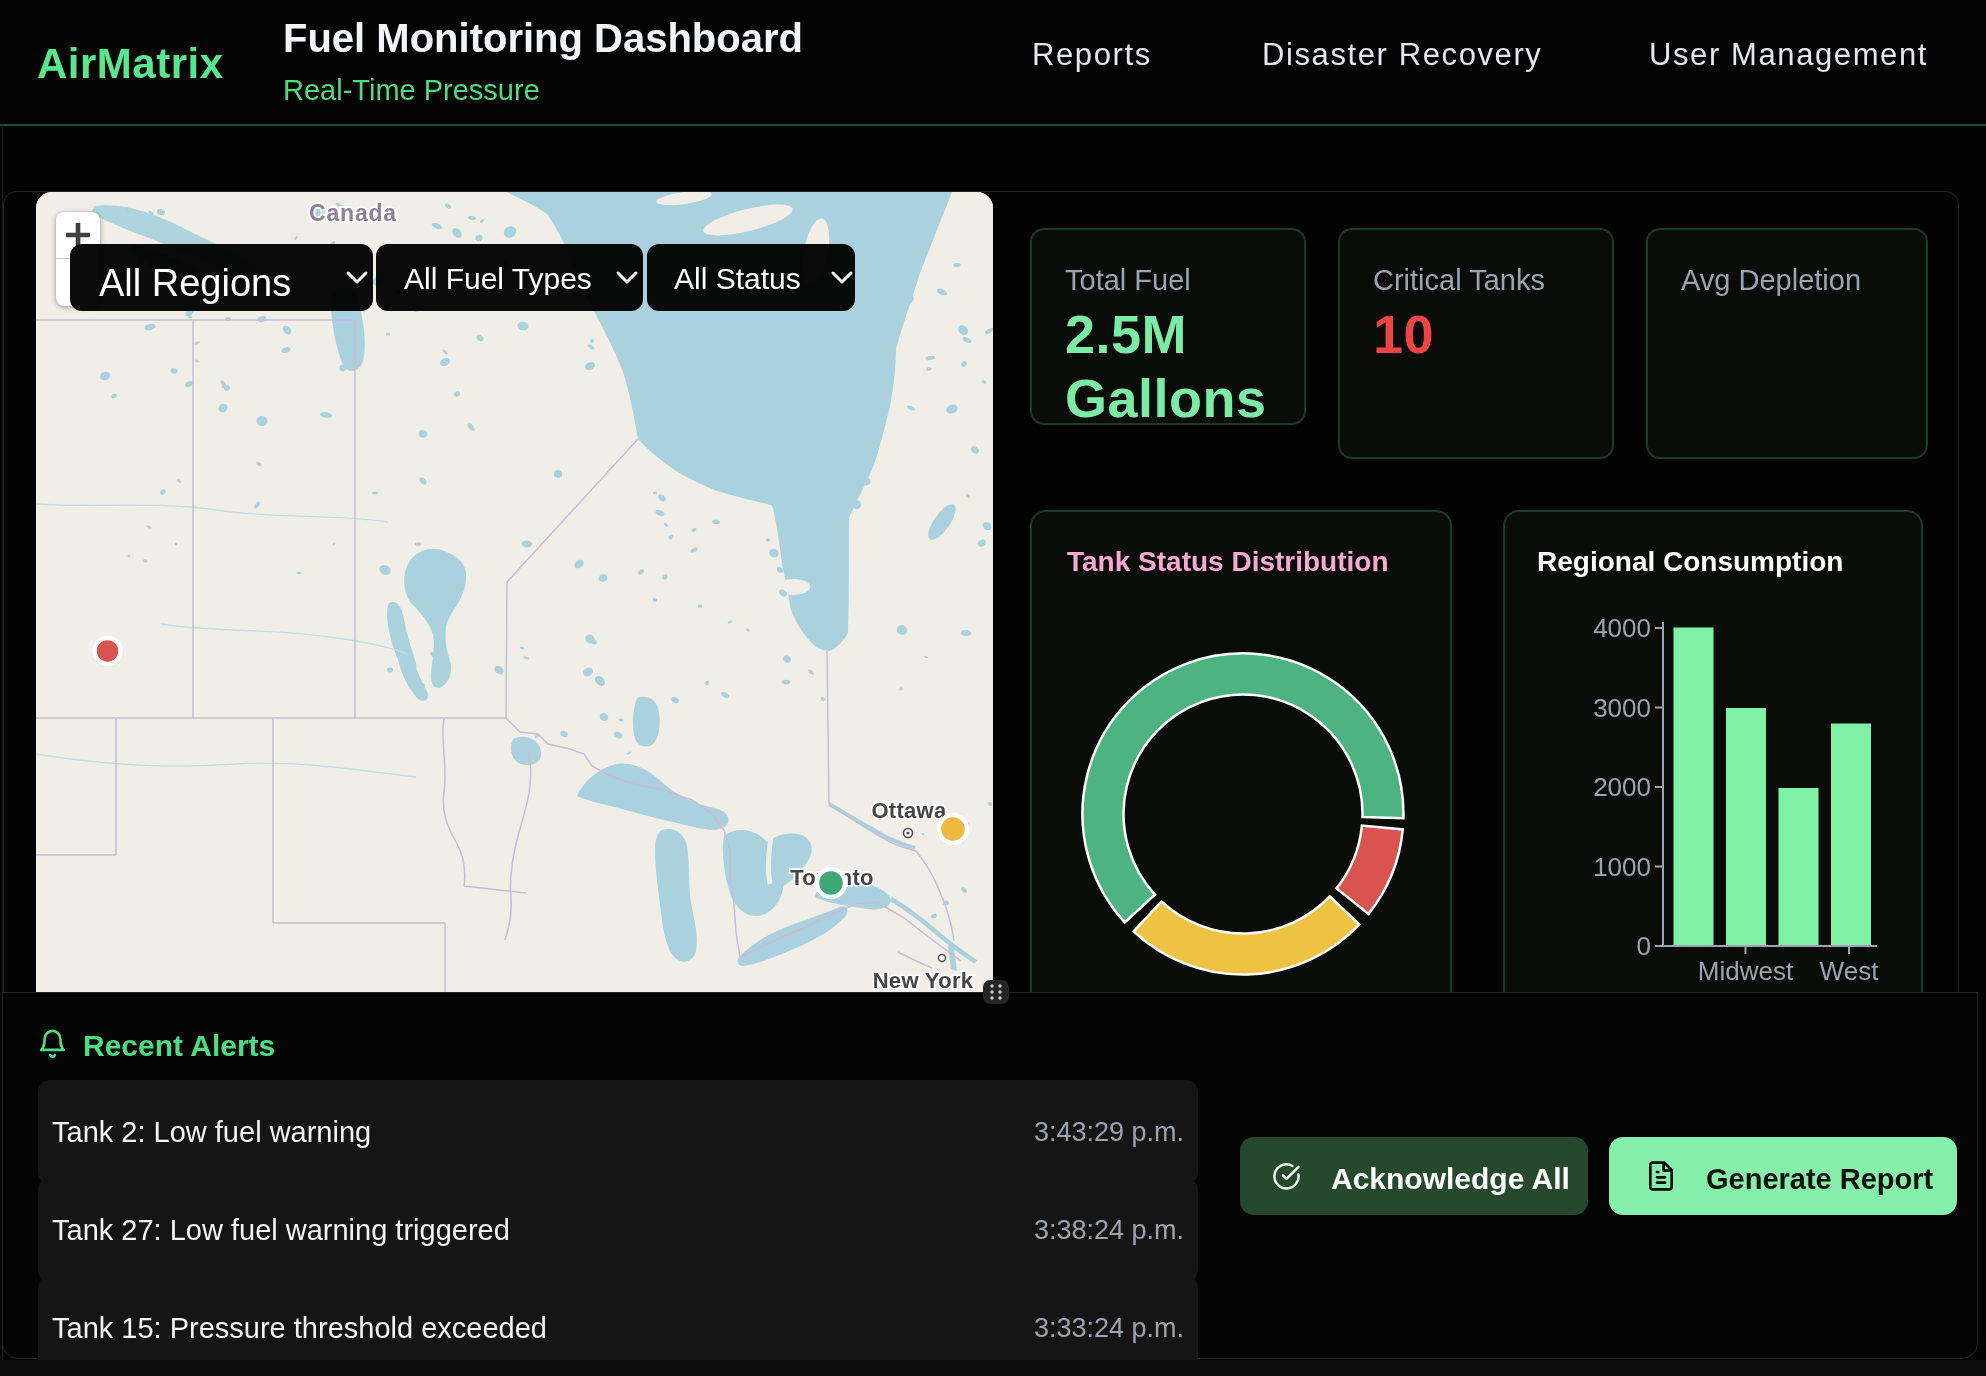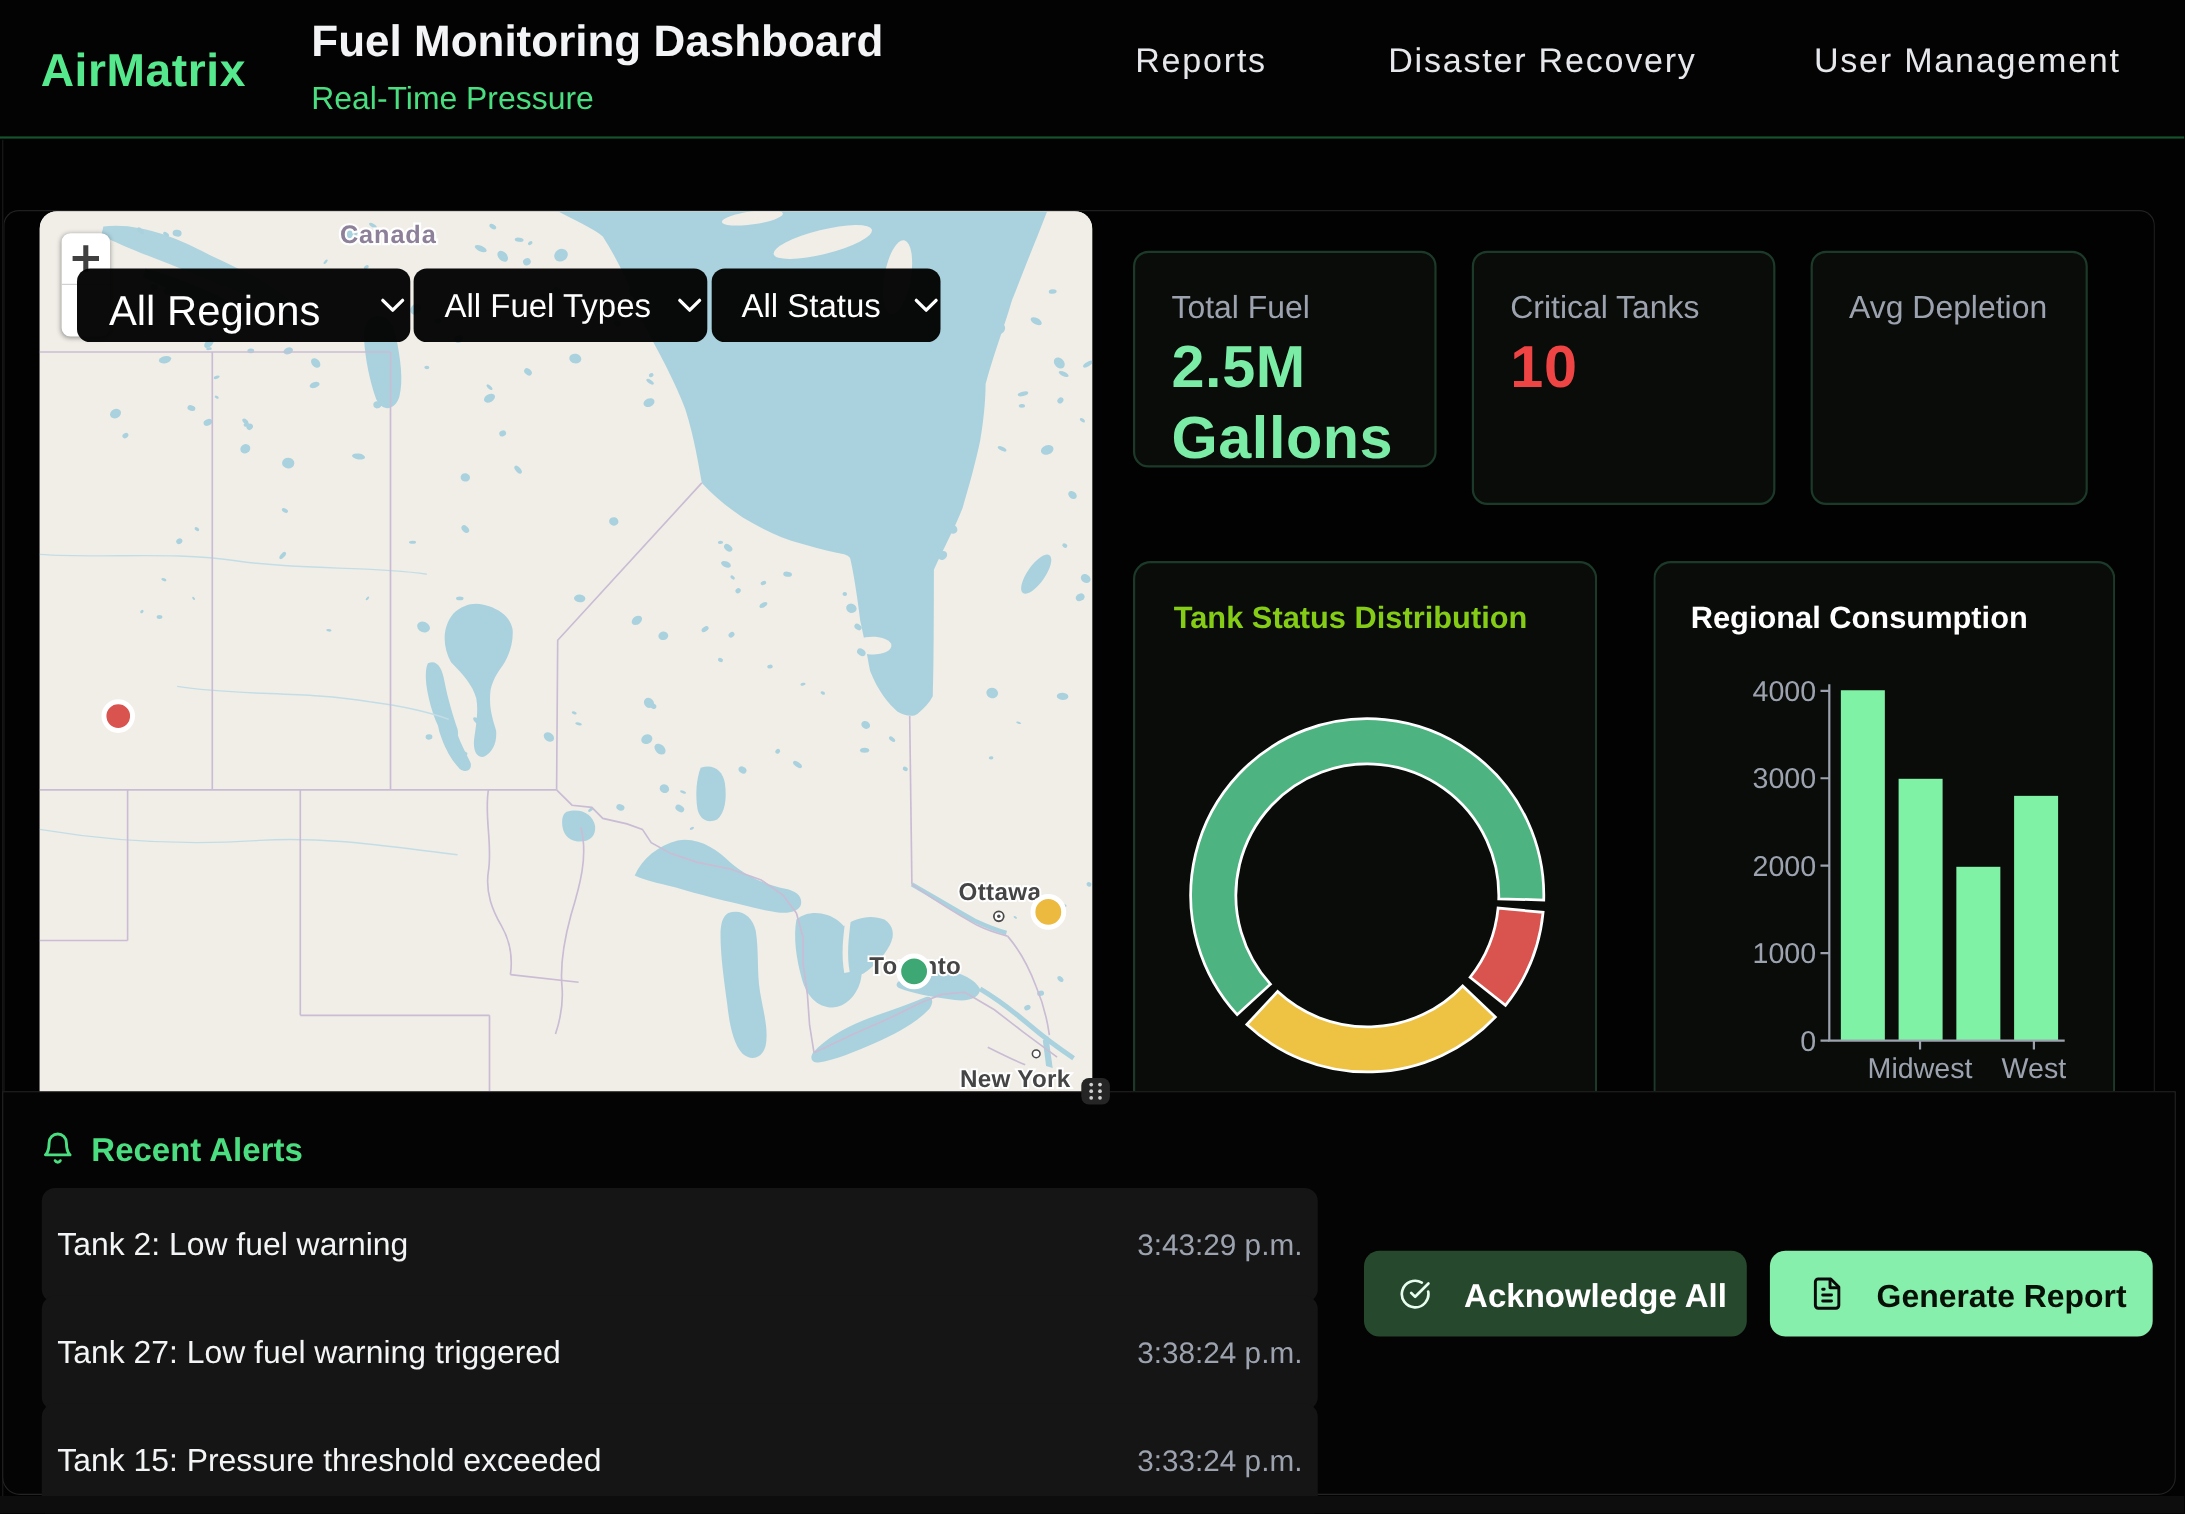--- a/index.html
+++ b/index.html
@@ -274,26 +274,26 @@
     </svg>
 
   <div class="abs card" style="left:1030px;top:228px;width:276px;height:197px;text-decoration:underline;">
     <div class="statlabel">Total Fuel</div>
     <div class="statvalue" style="color:#7beca5;">2.5M Gallons</div>
   </div>
   <div class="abs card" style="left:1338px;top:228px;width:276px;height:231px;">
     <div class="statlabel">Critical Tanks</div>
     <div class="statvalue" style="color:#ef4444;">10</div>
   </div>
-  <div class="abs card" style="left:1646px;top:228px;width:252px;height:231px;">
+  <div class="abs card" style="left:1646px;top:228px;width:282px;height:231px;">
     <div class="statlabel">Avg Depletion</div>
   </div>
 
   <div class="abs card" style="left:1030px;top:510px;width:422px;height:482px;border-radius:16px 16px 0 0;border-bottom:none;">
-    <div style="position:absolute;left:35px;top:34px;font-size:28px;font-weight:700;color:#84cc16;">Tank Status Distribution</div>
+    <div style="position:absolute;left:35px;top:34px;font-size:28px;font-weight:700;color:#f9a8d4;">Tank Status Distribution</div>
     <svg style="position:absolute;left:0;top:0;" width="422" height="482" viewBox="0 0 422 482">
       <path d="M370.8 317.4 A160.5 160.5 0 0 1 336.6 401.9 L304.5 376.4 A119.5 119.5 0 0 0 329.9 313.5 Z" fill="#d9534f" stroke="#fff" stroke-width="2.5"></path>
       <path d="M327.4 412.5 A160.5 160.5 0 0 1 101.5 419.4 L129.5 389.4 A119.5 119.5 0 0 0 297.7 384.3 Z" fill="#eec344" stroke="#fff" stroke-width="2.5"></path>
       <path d="M92.7 410.4 A160.5 160.5 0 1 1 371.4 306.2 L330.5 305.1 A119.5 119.5 0 1 0 122.9 382.7 Z" fill="#4cb381" stroke="#fff" stroke-width="2.5"></path>
     </svg>
   </div>
 
   <div class="abs card" style="left:1503px;top:510px;width:420px;height:482px;border-radius:16px 16px 0 0;border-bottom:none;">
     <div style="position:absolute;left:32px;top:34px;font-size:28px;font-weight:700;color:#fff;">Regional Consumption</div>
     <svg style="position:absolute;left:0;top:0;" width="420" height="482" viewBox="0 0 420 482">

